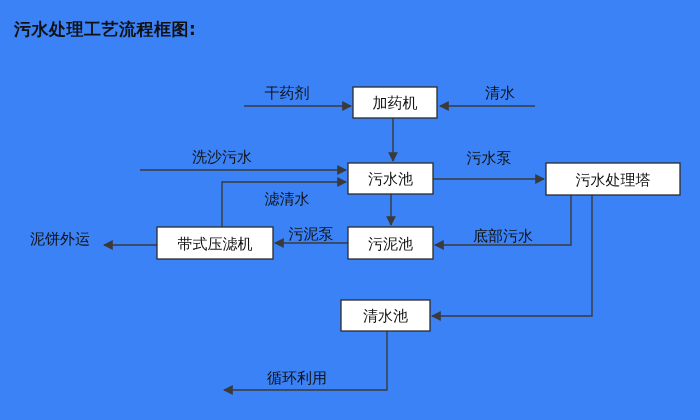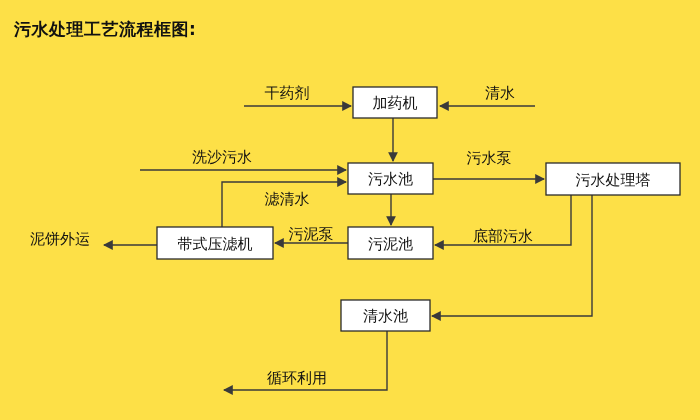--- a/index.html
+++ b/index.html
@@ -4,21 +4,21 @@
 <style>
   html, body {
     margin: 0;
     padding: 0;
     background: #ffffff;
   }
   #page {
     position: relative;
     width: 700px;
     height: 420px;
-    background: #fde047;
+    background: #3b82f6;
     overflow: hidden;
     font-family: "DejaVu Sans", "Liberation Sans", sans-serif;
   }
   #title {
     position: absolute;
     left: 14px;
     top: 18px;
     font-size: 17px;
     font-weight: bold;
     color: #111111;

